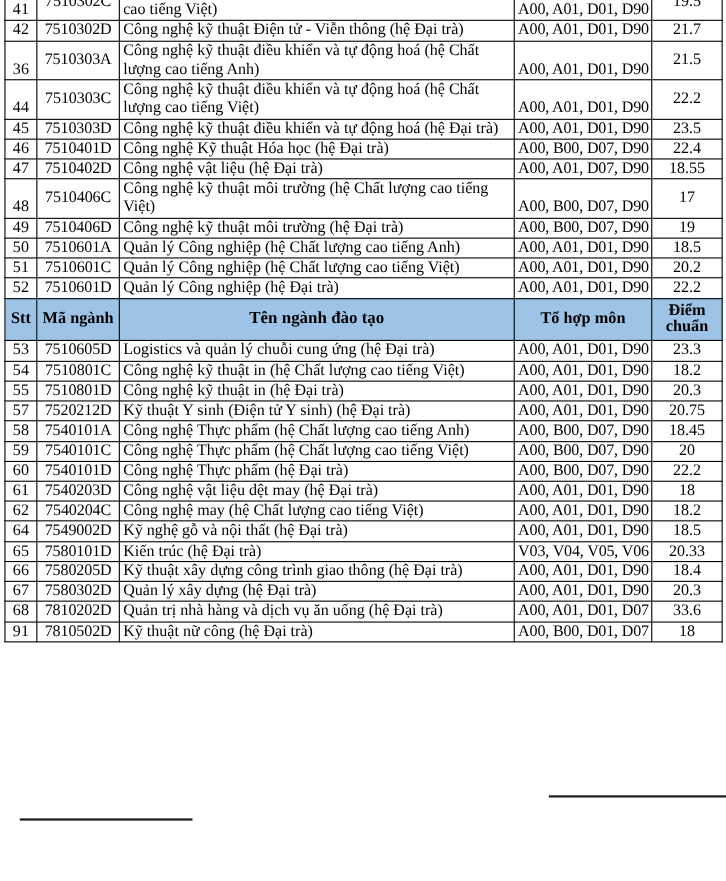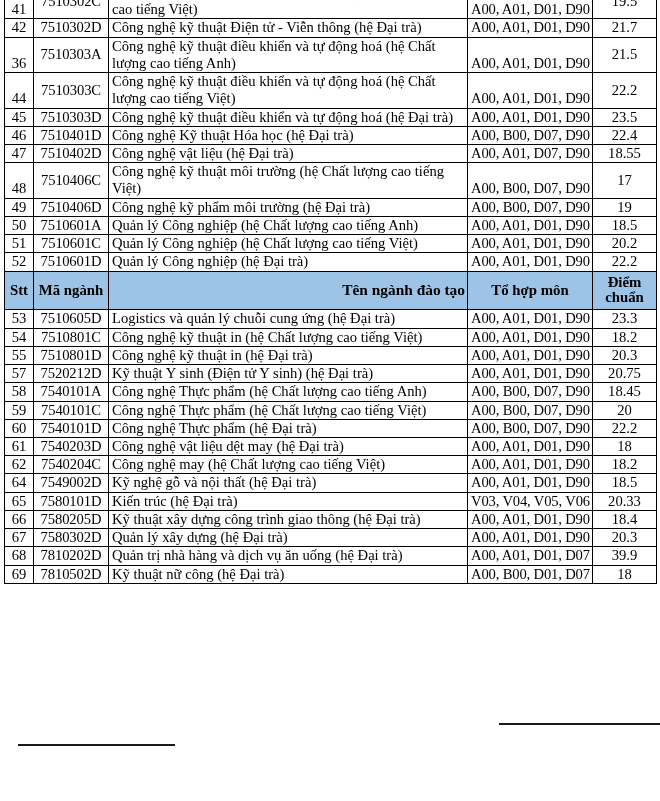--- a/index.html
+++ b/index.html
@@ -83,21 +83,21 @@
 
   tr.header-row th {
     background: #9dc3e6;
     font-weight: bold;
     text-align: center;
     vertical-align: middle;
     font-size: 14.8px;
     line-height: 1.1;
     padding: 3px 2px;
   }
-  tr.header-row th.h-name { font-size: 15.4px; text-align: right; }
+  tr.header-row th.h-name { font-size: 15.4px; }
   tr.header-row th.h-score { line-height: 1.08; }
 
   
   .strike-line {
     position: absolute;
     background: #1a1a1a;
     height: 1.6px;
     pointer-events: none;
   }
   #strike-a { left: 499px; top: 740px;  width: 161px; }
@@ -169,21 +169,21 @@
         <tr class="data-row tall">
           <td class="stt">48</td>
           <td class="code">7510406C</td>
           <td class="name">Công nghệ kỹ thuật môi trường (hệ Chất lượng cao tiếng Việt)</td>
           <td class="group">A00, B00, D07, D90</td>
           <td class="score">17</td>
         </tr>
         <tr class="data-row">
           <td class="stt">49</td>
           <td class="code">7510406D</td>
-          <td class="name">Công nghệ kỹ phẩm môi trường (hệ Đại trà)</td>
+          <td class="name">Công nghệ kỹ thuật môi trường (hệ Đại trà)</td>
           <td class="group">A00, B00, D07, D90</td>
           <td class="score">19</td>
         </tr>
         <tr class="data-row">
           <td class="stt">50</td>
           <td class="code">7510601A</td>
           <td class="name">Quản lý Công nghiệp (hệ Chất lượng cao tiếng Anh)</td>
           <td class="group">A00, A01, D01, D90</td>
           <td class="score">18.5</td>
         </tr>
@@ -300,24 +300,24 @@
           <td class="code">7580302D</td>
           <td class="name">Quản lý xây dựng (hệ Đại trà)</td>
           <td class="group">A00, A01, D01, D90</td>
           <td class="score">20.3</td>
         </tr>
         <tr class="data-row">
           <td class="stt">68</td>
           <td class="code">7810202D</td>
           <td class="name">Quản trị nhà hàng và dịch vụ ăn uống (hệ Đại trà)</td>
           <td class="group">A00, A01, D01, D07</td>
-          <td class="score">39.9</td>
-        </tr>
-        <tr class="data-row">
-          <td class="stt">69</td>
+          <td class="score">33.6</td>
+        </tr>
+        <tr class="data-row">
+          <td class="stt">91</td>
           <td class="code">7810502D</td>
           <td class="name">Kỹ thuật nữ công (hệ Đại trà)</td>
           <td class="group">A00, B00, D01, D07</td>
           <td class="score">18</td>
         </tr>
       </tbody>
   </table>
 
   <div class="strike-line" id="strike-a"></div>
   <div class="strike-line" id="strike-b"></div>

